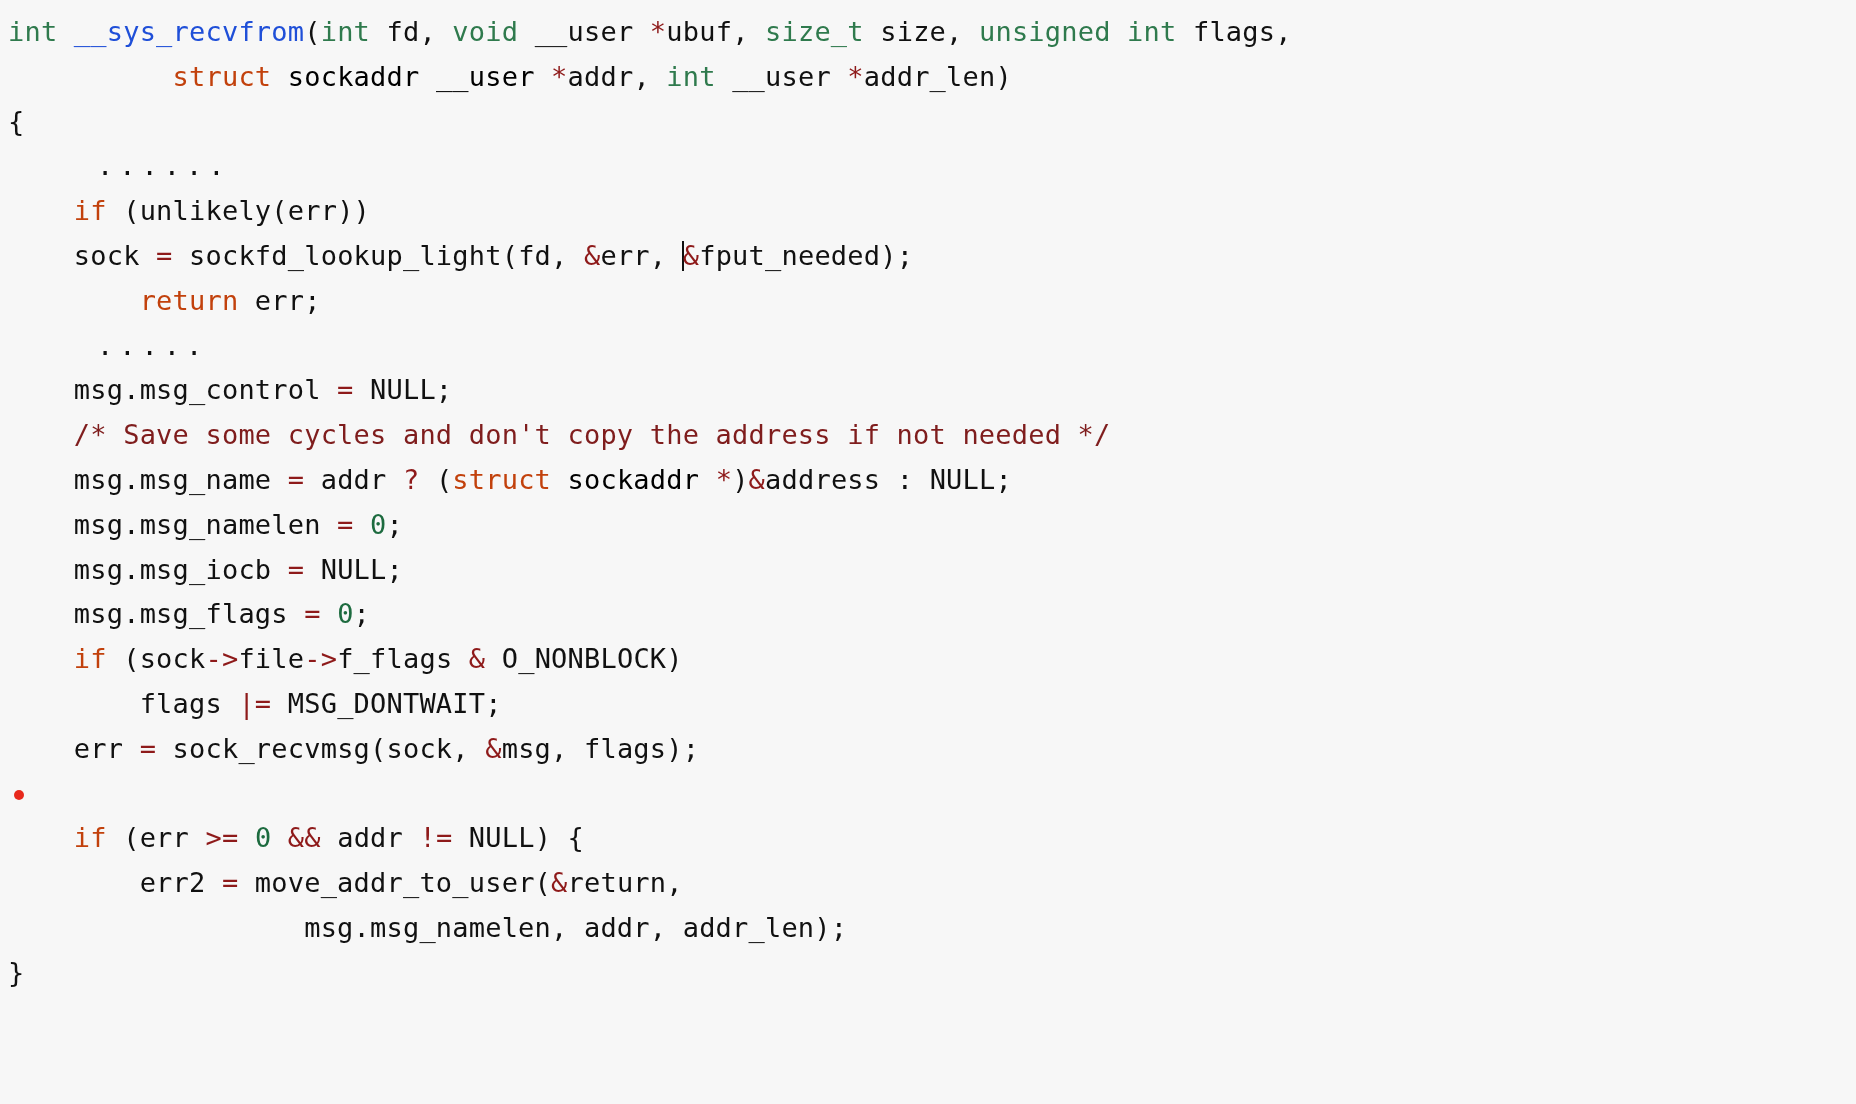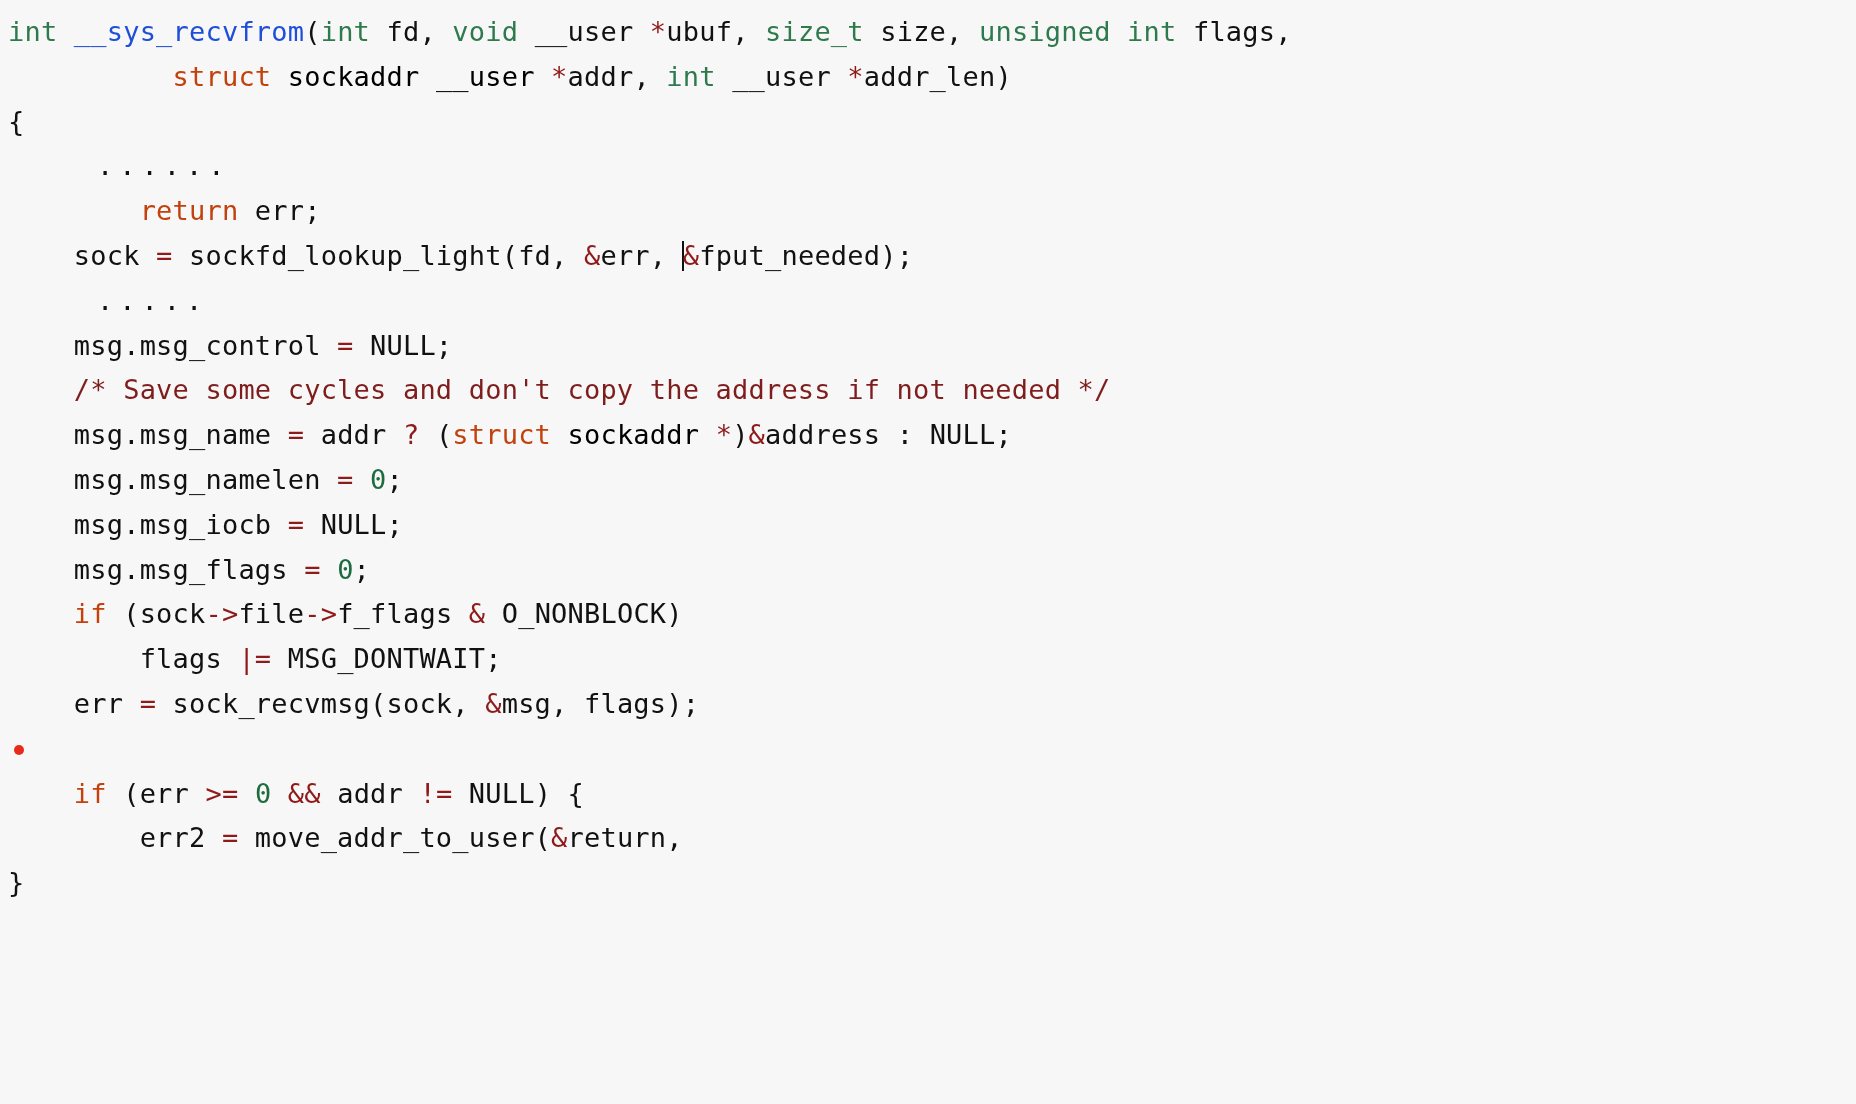--- a/index.html
+++ b/index.html
@@ -66,30 +66,32 @@
 </style>
 </head>
 <body>
 
 <div id="code-viewer" style="background: rgb(247, 247, 247);">
   <div id="code-lines">
       <div class="code-line"><span class="tok type">int</span><span class="tok plain"> </span><span class="tok fn">__sys_recvfrom</span><span class="tok plain">(</span><span class="tok type">int</span><span class="tok plain"> fd, </span><span class="tok type">void</span><span class="tok plain"> __user </span><span class="tok op">*</span><span class="tok plain">ubuf, </span><span class="tok type">size_t</span><span class="tok plain"> size, </span><span class="tok type">unsigned</span><span class="tok plain"> </span><span class="tok type">int</span><span class="tok plain"> flags,</span></div>
       <div class="code-line"><span class="tok plain">          </span><span class="tok kw">struct</span><span class="tok plain"> </span><span class="tok ident-b">sockaddr</span><span class="tok plain"> </span><span class="tok ident-b">__user</span><span class="tok plain"> </span><span class="tok op">*</span><span class="tok plain">addr, </span><span class="tok type">int</span><span class="tok plain"> __user </span><span class="tok op">*</span><span class="tok plain">addr_len)</span></div>
       <div class="code-line"><span class="tok plain">{</span></div>
       <div class="code-line ellipsis-line"><span class="tok plain">    ......</span></div>
+      <div class="code-line"><span class="tok plain">    </span><span class="tok kw">if</span><span class="tok plain"> (unlikely(err))</span></div>
+      <div class="code-line"><span class="tok plain">    sock </span><span class="tok op">=</span><span class="tok plain"> sockfd_lookup_light(fd, </span><span class="tok op">&amp;</span><span class="tok plain">err, </span><span class="caret"></span><span class="tok op">&amp;</span><span class="tok plain">fput_needed);</span></div>
       <div class="code-line"><span class="tok plain">        </span><span class="tok kw">return</span><span class="tok plain"> err;</span></div>
-      <div class="code-line"><span class="tok plain">    sock </span><span class="tok op">=</span><span class="tok plain"> sockfd_lookup_light(fd, </span><span class="tok op">&amp;</span><span class="tok plain">err, </span><span class="caret"></span><span class="tok op">&amp;</span><span class="tok plain">fput_needed);</span></div>
       <div class="code-line ellipsis-line"><span class="tok plain">    .....</span></div>
       <div class="code-line"><span class="tok plain">    msg.msg_control </span><span class="tok op">=</span><span class="tok plain"> NULL;</span></div>
       <div class="code-line"><span class="tok plain">    </span><span class="tok comment">/* Save some cycles and don't copy the address if not needed */</span></div>
       <div class="code-line"><span class="tok plain">    msg.msg_name </span><span class="tok op">=</span><span class="tok plain"> addr </span><span class="tok op">?</span><span class="tok plain"> (</span><span class="tok kw">struct</span><span class="tok plain"> </span><span class="tok ident-b">sockaddr</span><span class="tok plain"> </span><span class="tok op">*</span><span class="tok plain">)</span><span class="tok op">&amp;</span><span class="tok plain">address : NULL;</span></div>
       <div class="code-line"><span class="tok plain">    msg.msg_namelen </span><span class="tok op">=</span><span class="tok plain"> </span><span class="tok num">0</span><span class="tok plain">;</span></div>
       <div class="code-line"><span class="tok plain">    msg.msg_iocb </span><span class="tok op">=</span><span class="tok plain"> NULL;</span></div>
       <div class="code-line"><span class="tok plain">    msg.msg_flags </span><span class="tok op">=</span><span class="tok plain"> </span><span class="tok num">0</span><span class="tok plain">;</span></div>
       <div class="code-line"><span class="tok plain">    </span><span class="tok kw">if</span><span class="tok plain"> (sock</span><span class="tok op">-&gt;</span><span class="tok plain">file</span><span class="tok op">-&gt;</span><span class="tok plain">f_flags </span><span class="tok op">&amp;</span><span class="tok plain"> O_NONBLOCK)</span></div>
       <div class="code-line"><span class="tok plain">        flags </span><span class="tok op">|=</span><span class="tok plain"> MSG_DONTWAIT;</span></div>
       <div class="code-line"><span class="tok plain">    err </span><span class="tok op">=</span><span class="tok plain"> sock_recvmsg(sock, </span><span class="tok op">&amp;</span><span class="tok plain">msg, flags);</span></div>
       <div class="code-line"><span class="dot-marker" style="background: rgb(232, 41, 28);"></span><span class="tok plain"></span></div>
       <div class="code-line"><span class="tok plain">    </span><span class="tok kw">if</span><span class="tok plain"> (err </span><span class="tok op">&gt;=</span><span class="tok plain"> </span><span class="tok num">0</span><span class="tok plain"> </span><span class="tok op">&amp;&amp;</span><span class="tok plain"> addr </span><span class="tok op">!=</span><span class="tok plain"> NULL) {</span></div>
       <div class="code-line"><span class="tok plain">        err2 </span><span class="tok op">=</span><span class="tok plain"> move_addr_to_user(</span><span class="tok op">&amp;</span><span class="tok plain">return,</span></div>
+      <div class="code-line"><span class="tok plain">                  msg.msg_namelen, addr, addr_len);</span></div>
       <div class="code-line"><span class="tok plain">}</span></div>
     </div>
 </div>
 
 </body></html>

